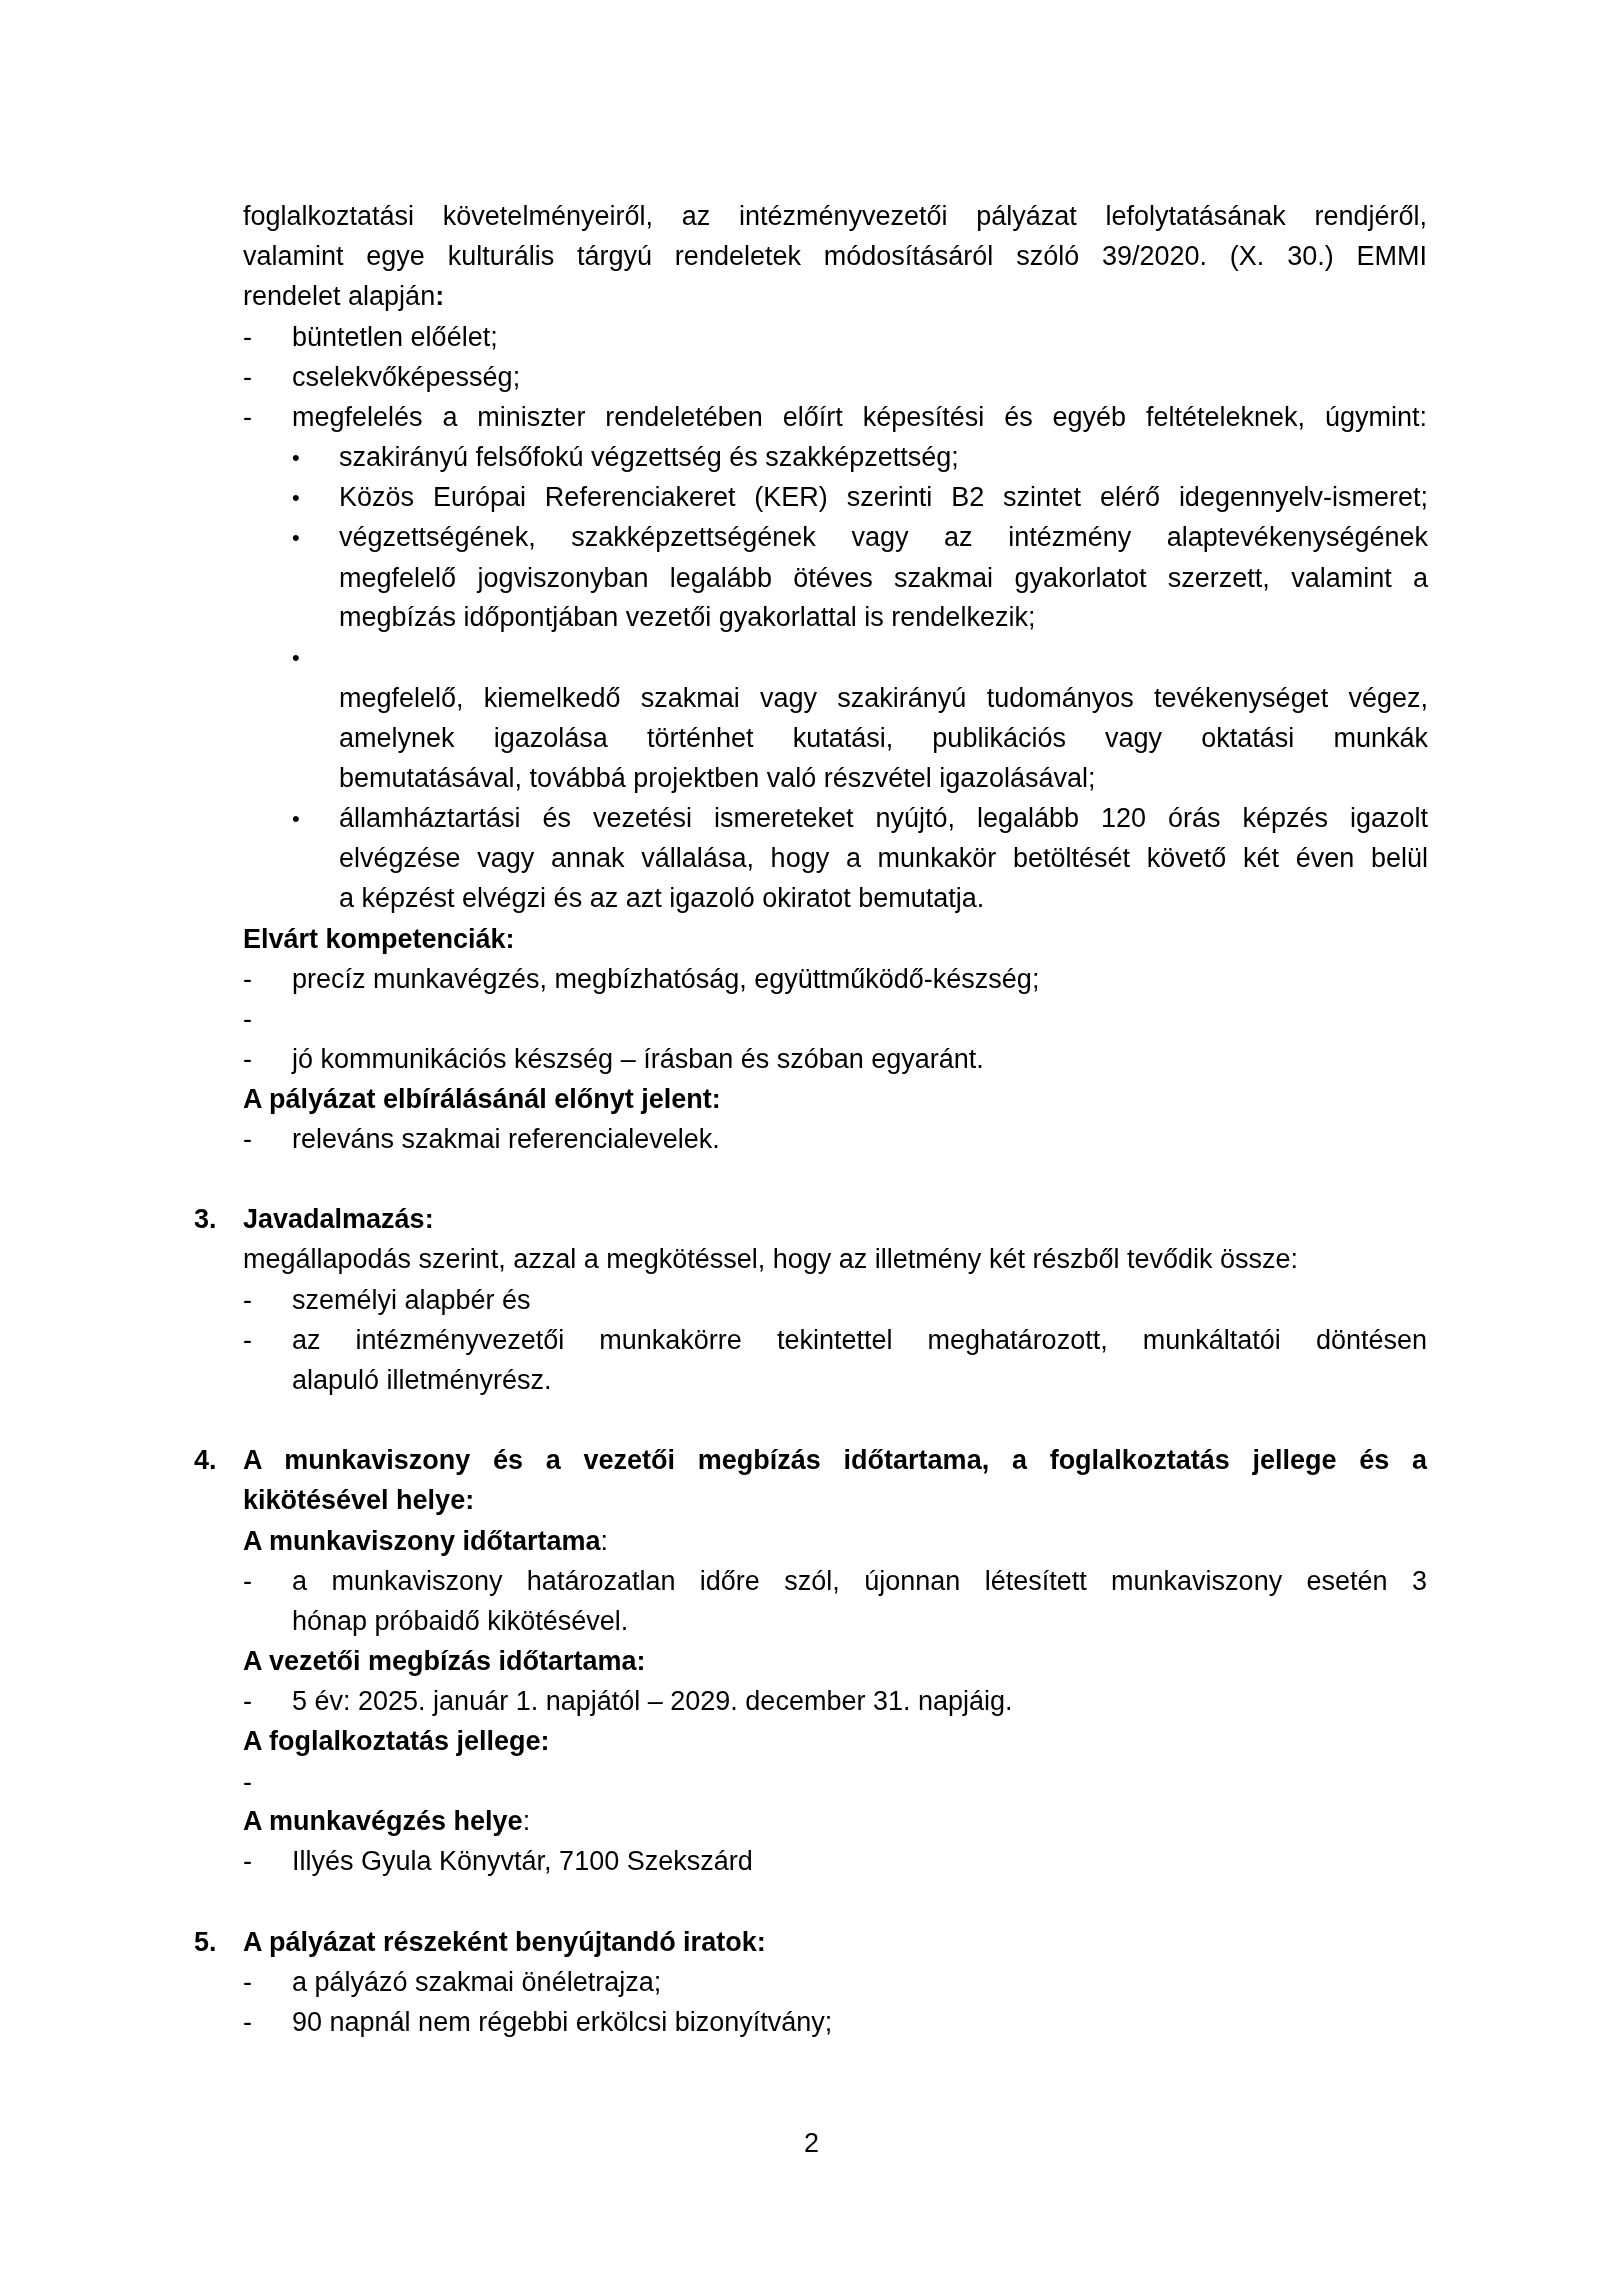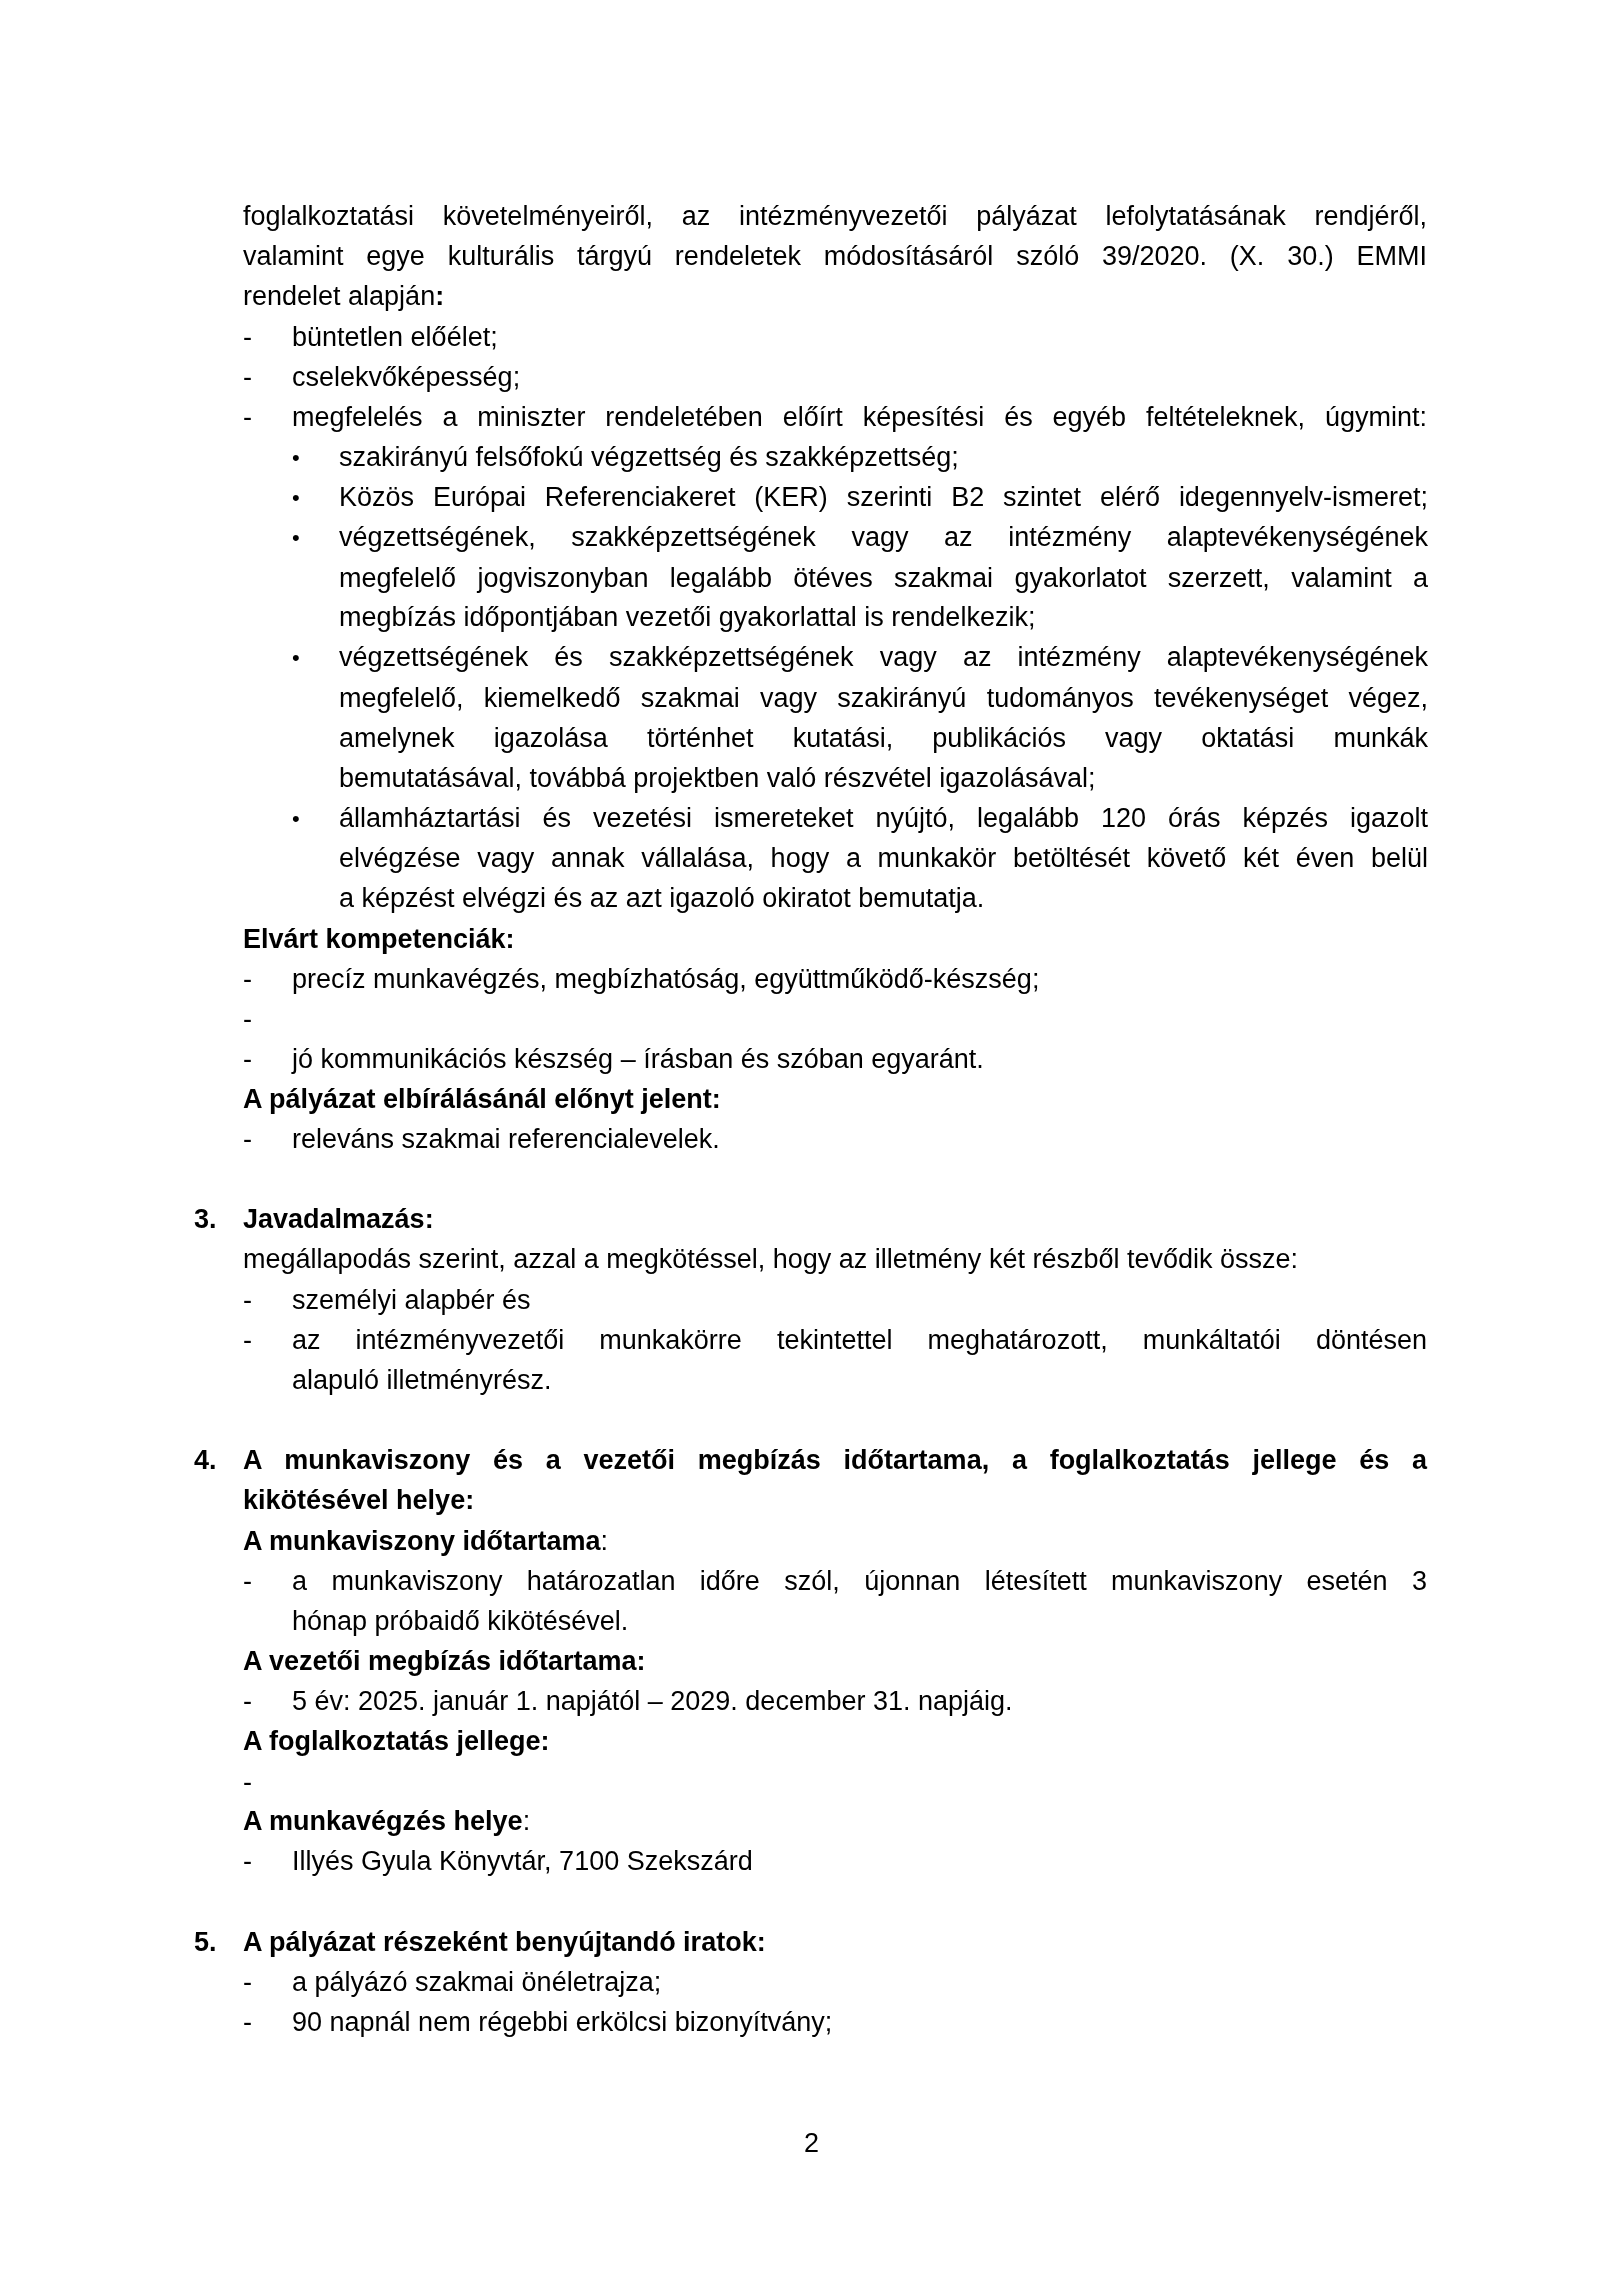--- a/index.html
+++ b/index.html
@@ -65,21 +65,20 @@
         <span class="marker">•</span>
         <span class="txt just">végzettségének, szakképzettségének vagy az intézmény alaptevékenységének</span>
       </div>
       <div class="line cont-bullet just" style="top:558px">
           <span>megfelelő jogviszonyban legalább ötéves szakmai gyakorlatot szerzett, valamint a</span>
         </div>
       <div class="line cont-bullet" style="top:597px"><span>megbízás időpontjában vezetői gyakorlattal is rendelkezik;</span></div>
 
       <div class="line bullet-line" style="top:637px;left:0;width:1623px">
         <span class="marker">•</span>
-        <span class="txt just">végzettségének és szakképzettségének vagy az intézmény alaptevékenységének</span>
       </div>
       <div class="line cont-bullet just" style="top:678px">
           <span>megfelelő, kiemelkedő szakmai vagy szakirányú tudományos tevékenységet végez,</span>
         </div>
       <div class="line cont-bullet just" style="top:718px">
           <span>amelynek igazolása történhet kutatási, publikációs vagy oktatási munkák</span>
         </div>
       <div class="line cont-bullet" style="top:758px"><span>bemutatásával, továbbá projektben való részvétel igazolásával;</span></div>
 
       <div class="line bullet-line" style="top:798px;left:0;width:1623px">

